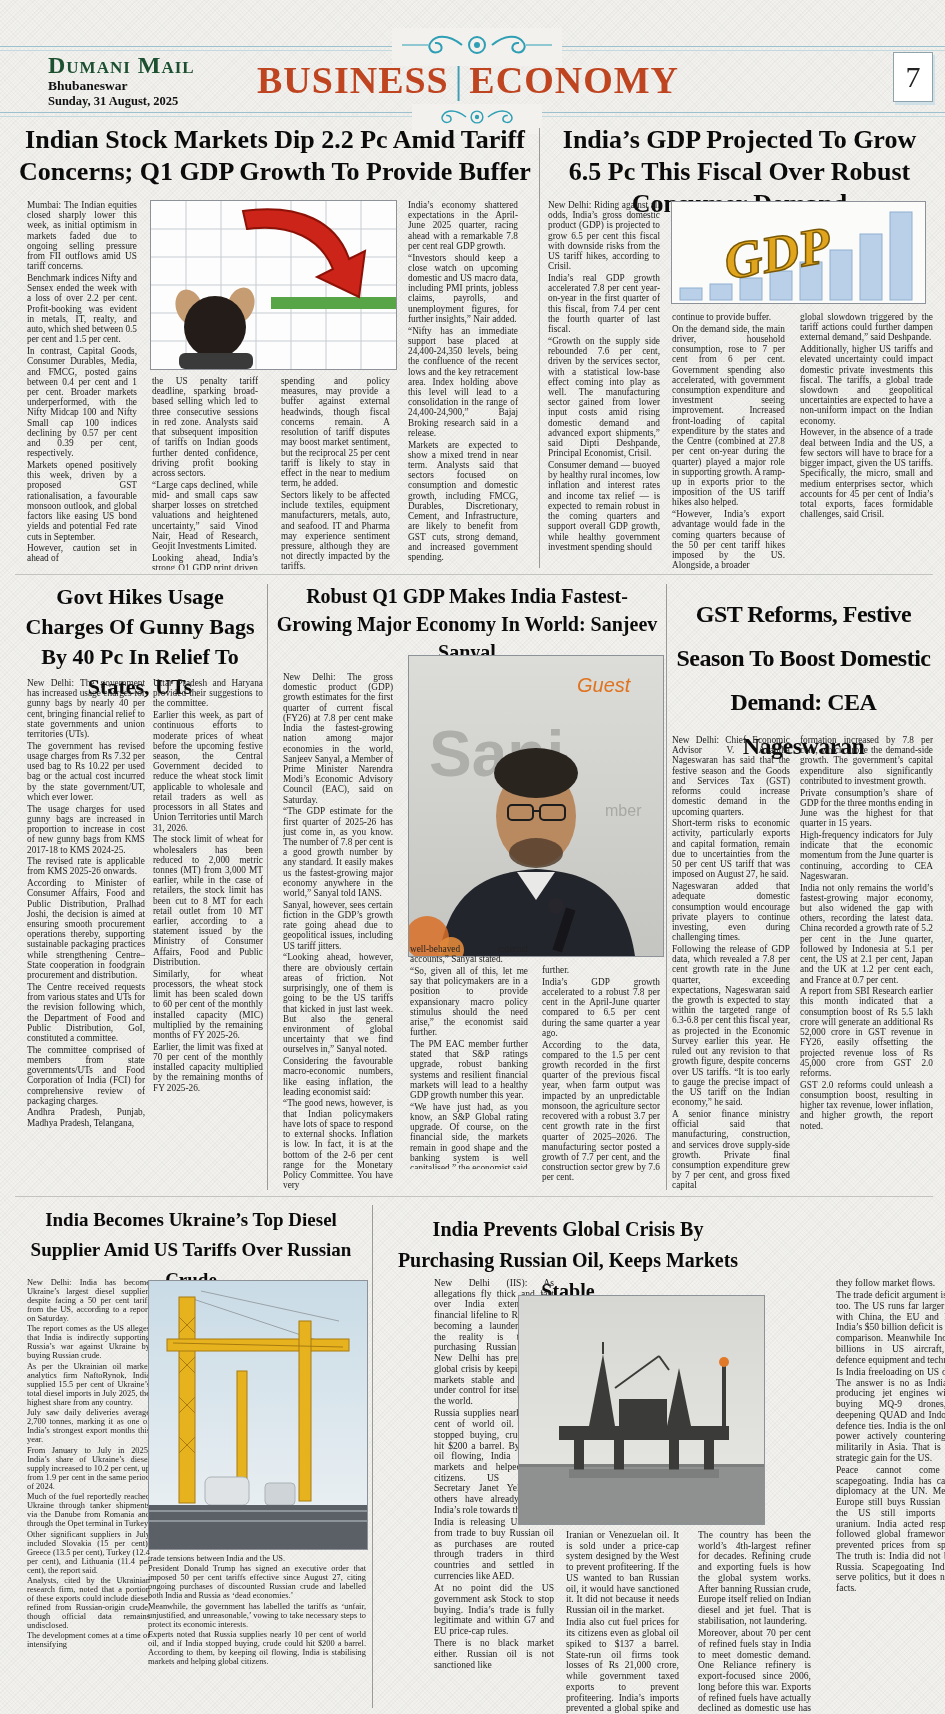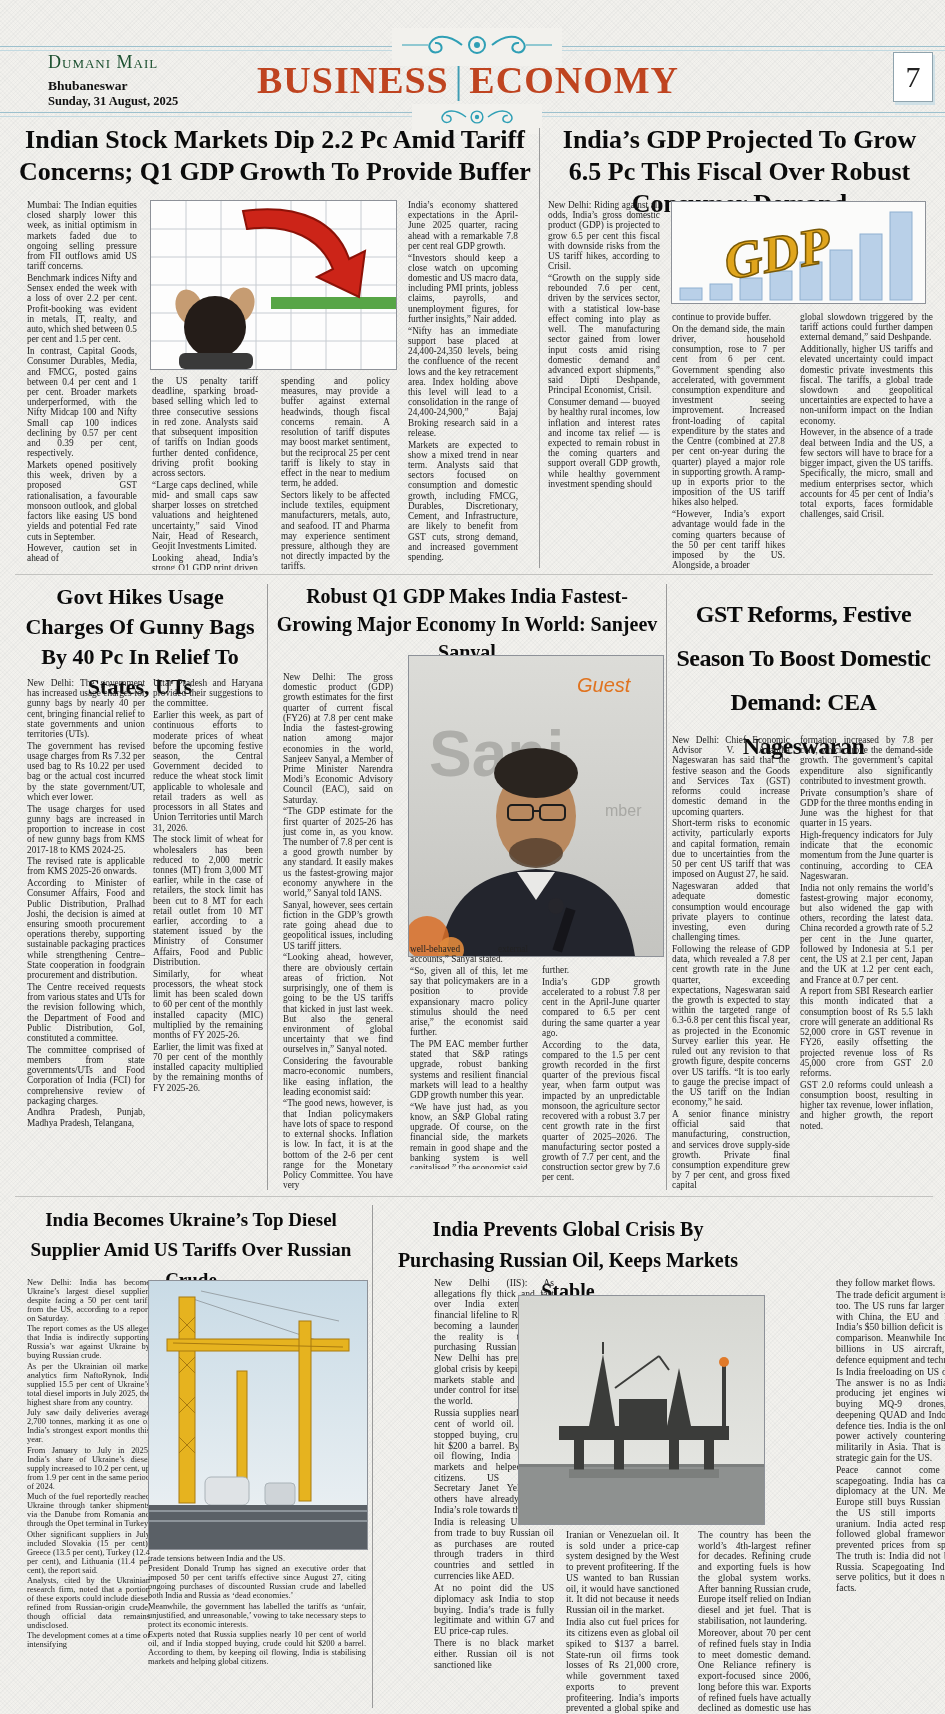--- a/index.html
+++ b/index.html
@@ -7,22 +7,22 @@
     background:
       repeating-linear-gradient(135deg, rgba(110,120,130,.05) 0 1px, transparent 1px 3px),
       repeating-linear-gradient(45deg, rgba(110,120,130,.04) 0 1px, transparent 1px 3px),
       #f2f1ed;
     font-family:"Liberation Serif", serif; color:#1c1c1c;}
   .toprule{position:absolute;left:0;top:46px;width:945px;height:3px;
     border-top:1px solid #9cc0cd;border-bottom:1px solid #c2d9e0;}
   .subrule{position:absolute;left:0;top:112px;width:945px;height:3px;
     border-top:1px solid #9cc0cd;border-bottom:1px solid #c2d9e0;}
   .orn{position:absolute;background:#f2f1ed;padding:0 10px;}
-  .mast-name{position:absolute;left:48px;top:52px;font-variant:small-caps;font-weight:normal;
-    font-size:18px;letter-spacing:1px;color:#1c5030;}
+  .mast-name{position:absolute;left:48px;top:52px;font-variant:small-caps;font-weight:bold;
+    font-size:24px;letter-spacing:1px;color:#1c5030;}
   .mast-city{position:absolute;left:48px;top:78px;font-weight:bold;font-size:13.5px;color:#111;}
   .mast-date{position:absolute;left:48px;top:94px;font-weight:bold;font-size:12.5px;color:#111;}
   .section-title{position:absolute;left:233px;top:58px;width:470px;text-align:center;
     font-size:38px;font-weight:bold;color:#bf4420;letter-spacing:1px;}
   .section-sep{color:#3f9db4;font-weight:normal;padding:0 6px;}
   .pagenum{position:absolute;left:893px;top:52px;width:38px;height:48px;background:#fff;
     border:1px solid #8fa3ad;box-shadow:2px 3px 0 #cfe0e6;text-align:center;
     font-size:30px;line-height:48px;color:#222;}
   .article{position:absolute;}
   .hl{position:absolute;margin:0;font-weight:bold;text-align:center;color:#0b0b0b;font-family:"Liberation Serif",serif;}
@@ -118,20 +118,21 @@
         <p>“Investors should keep a close watch on upcoming domestic and US macro data, including PMI prints, jobless claims, payrolls, and unemployment figures, for further insights,” Nair added.</p>
         <p>“Nifty has an immediate support base placed at 24,400-24,350 levels, being the confluence of the recent lows and the key retracement area. Index holding above this level will lead to a consolidation in the range of 24,400-24,900,” Bajaj Broking research said in a release.</p>
         <p>Markets are expected to show a mixed trend in near term. Analysts said that sectors focused on consumption and domestic growth, including FMCG, Durables, Discretionary, Cement, and Infrastructure, are likely to benefit from GST cuts, strong demand, and increased government spending.</p>
       </div>
   </div>
 
   <div class="article" style="left:544px;top:122px;width:391px;height:450px;">
     <h2 class="hl" style="left:0;top:2px;width:391px;font-size:26px;line-height:32px;">India’s GDP Projected To Grow 6.5 Pc This Fiscal Over Robust Consumer Demand</h2>
     <div class="col" style="left:4px;top:78px;width:112px;height:370px;">
         <p><b>New Delhi: </b>Riding against all odds, India’s gross domestic product (GDP) is projected to grow 6.5 per cent this fiscal with downside risks from the US tariff hikes, according to Crisil.</p>
+        <p>India’s real GDP growth accelerated 7.8 per cent year-on-year in the first quarter of this fiscal, from 7.4 per cent the fourth quarter of last fiscal.</p>
         <p>“Growth on the supply side rebounded 7.6 per cent, driven by the services sector, with a statistical low-base effect coming into play as well. The manufacturing sector gained from lower input costs amid rising domestic demand and advanced export shipments,” said Dipti Deshpande, Principal Economist, Crisil.</p>
         <p>Consumer demand — buoyed by healthy rural incomes, low inflation and interest rates and income tax relief — is expected to remain robust in the coming quarters and support overall GDP growth, while healthy government investment spending should</p>
       </div>
     <div class="img" style="left:127px;top:79px;width:253px;height:101px;">
       <svg width="253" height="101" viewBox="0 0 253 101">
         <rect width="253" height="101" fill="#fbfbfa"></rect>
         <g fill="#b9d0e8" stroke="#8fb0d0" stroke-width="1">
           <rect x="8" y="86" width="22" height="12"></rect>
           <rect x="38" y="82" width="22" height="16"></rect>
           <rect x="68" y="76" width="22" height="22"></rect>
@@ -297,21 +298,21 @@
         <p>Experts noted that Russia supplies nearly 10 per cent of world oil, and if India stopped buying, crude could hit $200 a barrel. According to them, by keeping oil flowing, India is stabilising markets and helping global citizens.</p>
       </div>
   </div>
 
   <div class="article" style="left:377px;top:1200px;width:558px;height:514px;">
     <h2 class="hl" style="left:6px;top:14px;width:370px;font-size:20px;line-height:31px;">India Prevents Global Crisis By Purchasing Russian Oil, Keeps Markets Stable</h2>
     <div class="col mid" style="left:11px;top:78px;width:120px;height:436px;">
         <p><b>New Delhi (IIS): </b>As allegations fly thick and fast over India extending a financial lifeline to Russia and becoming a laundering hub, the reality is that by purchasing Russian energy, New Delhi has prevented a global crisis by keeping global markets stable and inflation under control for itself and for the world.</p>
         <p>Russia supplies nearly 10 per cent of world oil. If India stopped buying, crude could hit $200 a barrel. By keeping oil flowing, India stabilised markets and helped global citizens. US Treasury Secretary Janet Yellen and others have already praised India’s role towards this.</p>
         <p>India is releasing US dollars from trade to buy Russian oil as purchases are routed through traders in third countries and settled in currencies like AED.</p>
-        <p>At no point did the US diplomacy ask India to stop buying. India’s trade is fully legitimate and within G7 and EU price-cap rules.</p>
+        <p>At no point did the US government ask Stock to stop buying. India’s trade is fully legitimate and within G7 and EU price-cap rules.</p>
         <p>There is no black market either. Russian oil is not sanctioned like</p>
       </div>
     <div class="img" style="left:141px;top:95px;width:245px;height:228px;">
       <svg width="245" height="228" viewBox="0 0 245 228">
         <defs>
           <linearGradient id="sky2" x1="0" y1="0" x2="0" y2="1">
             <stop offset="0" stop-color="#d6d7d2"></stop>
               <stop offset="1" stop-color="#e8e9e5"></stop>
           </linearGradient>
         </defs>

